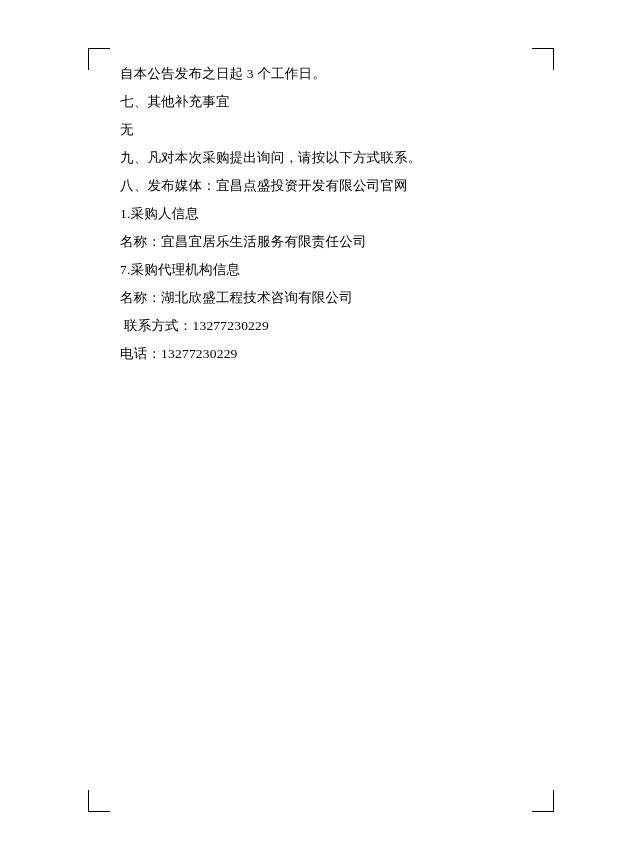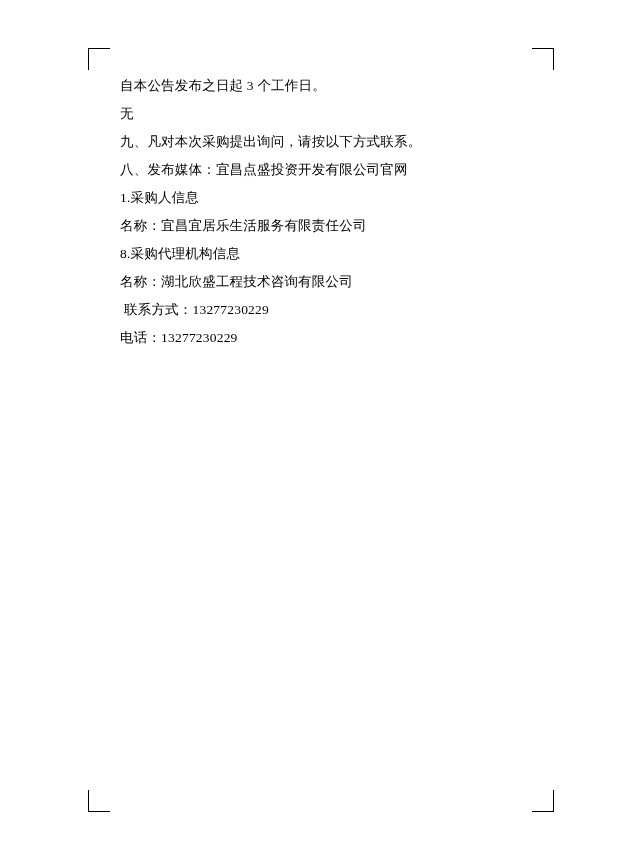--- a/index.html
+++ b/index.html
@@ -43,21 +43,20 @@
 
   .crop.br { left: 532px; top: 790px; }
   .crop.br::before { right: 0; bottom: 0; width: 22px; height: 1px; }
   .crop.br::after  { right: 0; bottom: 0; width: 1px; height: 22px; }
 
   .content {
     position: absolute;
     left: 120px;
     top: 60px;
     width: 420px;
-    margin-top: 12px;
   }
   .line {
     font-size: 13.5px;
     line-height: 28px;
     color: #000000;
     white-space: pre;
     letter-spacing: 0.2px;
   }
   .line.indent2 { padding-left: 4px; }
 </style>
@@ -66,24 +65,25 @@
 
 <div class="page">
 
   <div class="crop tl"></div>
   <div class="crop tr"></div>
   <div class="crop bl"></div>
   <div class="crop br"></div>
 
   <div class="content">
     <div class="line">自本公告发布之日起 3 个工作日。</div>
+    <div class="line">七、其他补充事宜</div>
     <div class="line">无</div>
     <div class="line">九、凡对本次采购提出询问，请按以下方式联系。</div>
     <div class="line">八、发布媒体：宜昌点盛投资开发有限公司官网</div>
     <div class="line">1.采购人信息</div>
     <div class="line">名称：宜昌宜居乐生活服务有限责任公司</div>
-    <div class="line">8.采购代理机构信息</div>
+    <div class="line">7.采购代理机构信息</div>
     <div class="line">名称：湖北欣盛工程技术咨询有限公司</div>
     <div class="line indent2">联系方式：13277230229</div>
     <div class="line">电话：13277230229</div>
   </div>
 
 </div>
 
 </body></html>

